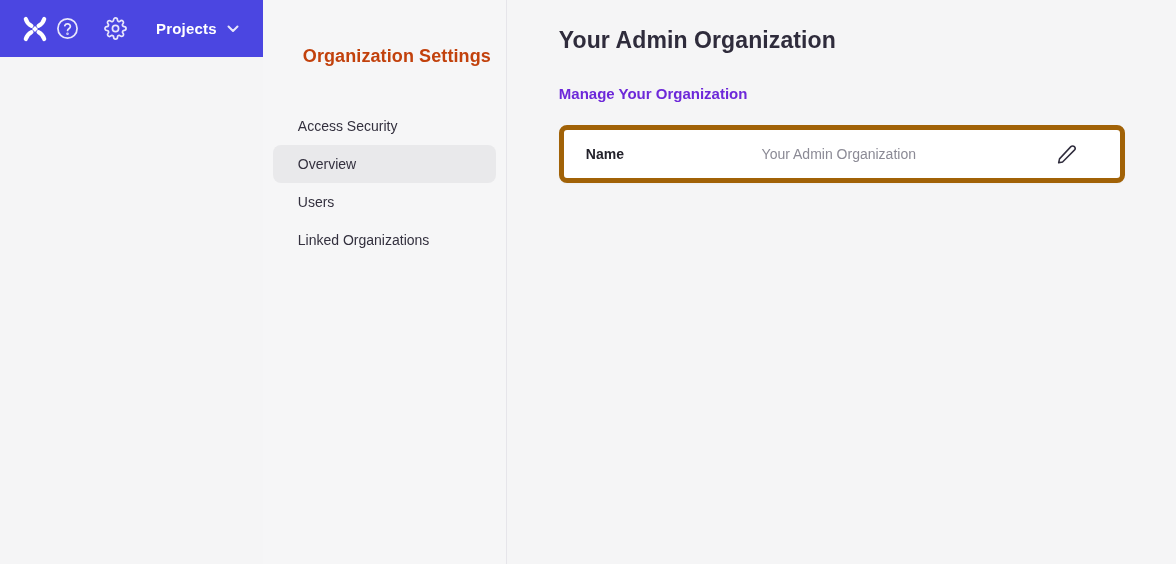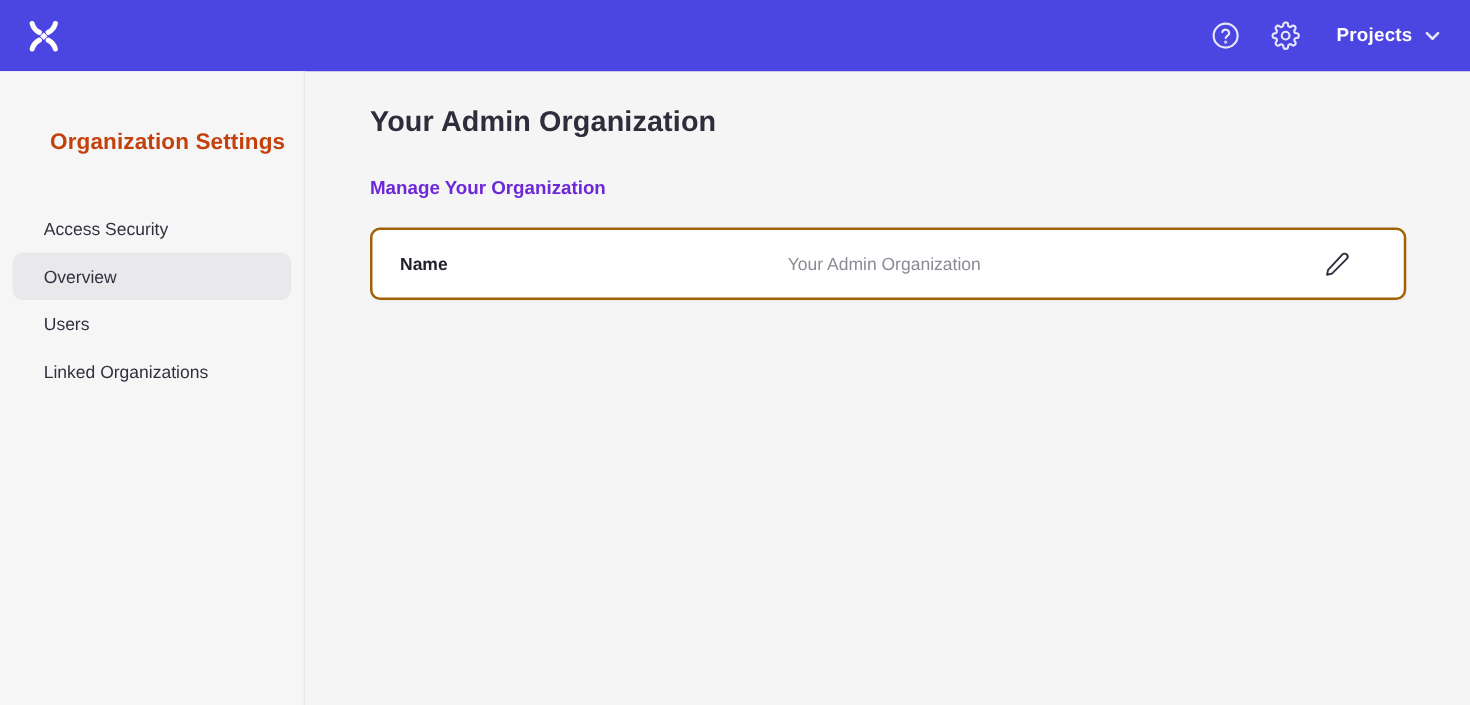--- a/index.html
+++ b/index.html
@@ -2,21 +2,21 @@
 <html><head>
 <meta charset="utf-8">
 <style>
   * { margin: 0; padding: 0; box-sizing: border-box; }
   html, body { width: 1176px; height: 564px; overflow: hidden; }
   body {
     font-family: "Liberation Sans", sans-serif;
     background: #f5f5f6;
     color: #2f2c3c;
   }
-  .screen { width: 1176px; height: 564px; display: flex; flex-direction: column; }
+  .screen { width: 1176px; height: 564px; display: flex; flex-direction: row; }
 
   
   .header {
     height: 57px;
     flex: 0 0 57px;
     background: #4b46e1;
     display: flex;
     align-items: center;
     justify-content: space-between;
     padding: 0 24px 0 20px;
@@ -73,21 +73,21 @@
     letter-spacing: 0.1px;
   }
   .section-title {
     margin-top: 31px;
     font-size: 15px; font-weight: 700; color: #6d28d9;
   }
   .card {
     margin-top: 23px;
     height: 58px;
     background: #ffffff;
-    border: 2px solid #a16207;
+    border: 5px solid #a16207;
     border-radius: 8px;
     box-shadow: 0 1px 2px rgba(40,40,60,0.03);
     display: flex; align-items: center;
     position: relative;
     padding: 0 40px 0 22px;
     text-align: center;
   }
   .card-label { font-size: 14px; font-weight: 700; color: #23222b; }
   .card-value {
     position: absolute; left: 50%; transform: translateX(-52%);

